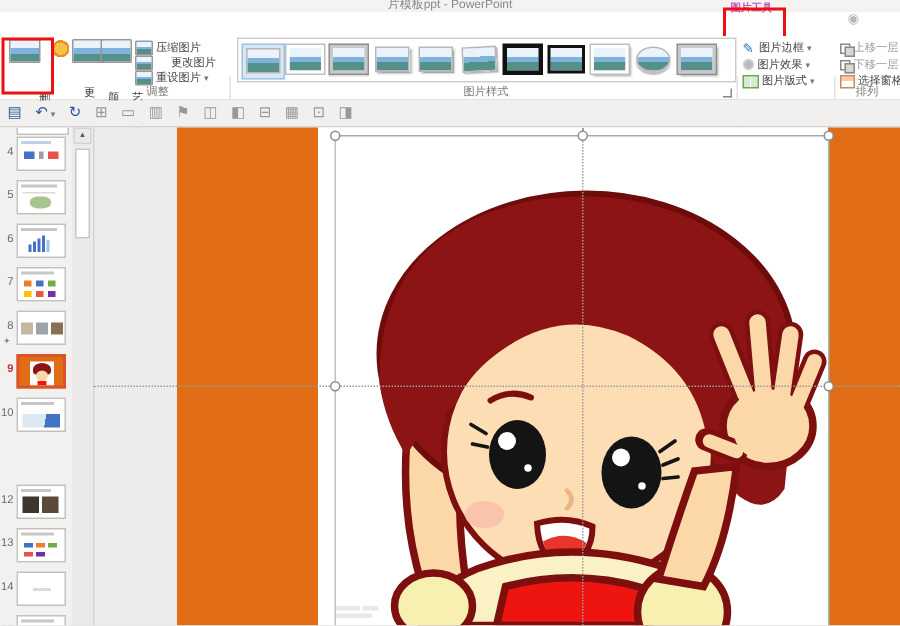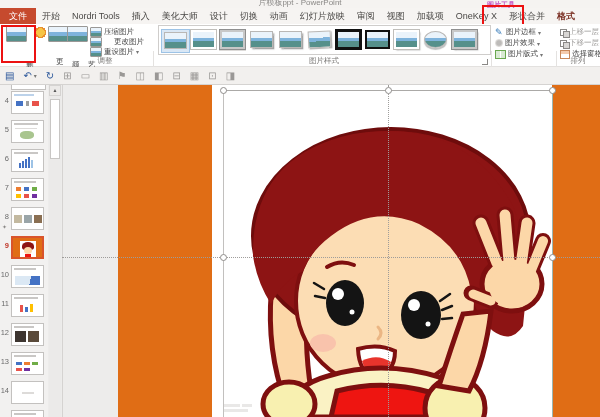--- a/index.html
+++ b/index.html
@@ -106,37 +106,20 @@
 <body>
 
 <div id="app">
 
   <div id="titlebar" class="abs">
     <div id="title-text" class="abs">片模板ppt - PowerPoint</div>
   </div>
   <div id="context-tool" class="abs">图片工具</div>
   <div id="badge" class="abs">◉</div>
 
-  <div id="tabrow" class="abs">
-    <div class="tab tab-file">文件</div>
-    <div class="tab">开始</div>
-    <div class="tab">Nordri Tools</div>
-    <div class="tab">插入</div>
-    <div class="tab">美化大师</div>
-    <div class="tab">设计</div>
-    <div class="tab">切换</div>
-    <div class="tab">动画</div>
-    <div class="tab">幻灯片放映</div>
-    <div class="tab">审阅</div>
-    <div class="tab">视图</div>
-    <div class="tab">加载项</div>
-    <div class="tab">OneKey X</div>
-    <div class="tab">形状合并</div>
-    <div class="tab tab-format">格式</div>
-  </div>
   <div id="fmt-annotation" class="abs red-box"></div>
 
   <div id="ribbon" class="abs">
 
     <div class="bigbtn abs" style="left:2px;width:29px;">
       <span class="minipic"></span>
       <span class="lbl">删除背景</span>
     </div>
     <div class="bigbtn abs" style="left:32px;width:16px;">
       <span class="ic-sun"></span>
@@ -331,29 +314,20 @@
         <span class="sk" style="left:12px;top:16px;width:6px;height:3px;background:#ee1511;"></span>
       </span>
     </div>
     <div class="slide-item" style="top:179px;">
       <span class="slide-num">10</span>
       <span class="slide-thumb">
         <span class="sk" style="left:2px;top:2px;width:22px;height:2px;background:#c9c7c5;"></span>
         <span class="sk" style="left:3px;top:10px;width:25px;height:9px;background:linear-gradient(100deg,#dbe8f4 0 60%,#4472c4 60% 100%);"></span>
       </span>
     </div>
-    <div class="slide-item" style="top:208px;">
-      <span class="slide-num">11</span>
-      <span class="slide-thumb">
-        <span class="sk" style="left:2px;top:2px;width:24px;height:2px;background:#c9c7c5;"></span>
-        <span class="sk" style="left:8px;top:10px;width:3px;height:7px;background:#e8534a;"></span>
-        <span class="sk" style="left:13px;top:12px;width:3px;height:5px;background:#4472c4;"></span>
-        <span class="sk" style="left:18px;top:9px;width:3px;height:8px;background:#ffc000;"></span>
-      </span>
-    </div>
     <div class="slide-item" style="top:237px;">
       <span class="slide-num">12</span>
       <span class="slide-thumb">
         <span class="sk" style="left:2px;top:2px;width:20px;height:2px;background:#c9c7c5;"></span>
         <span class="sk" style="left:3px;top:7px;width:11px;height:11px;background:#3d3530;"></span>
         <span class="sk" style="left:16px;top:7px;width:11px;height:11px;background:#5a4a3a;"></span>
       </span>
     </div>
     <div class="slide-item" style="top:266px;">
       <span class="slide-num">13</span>

